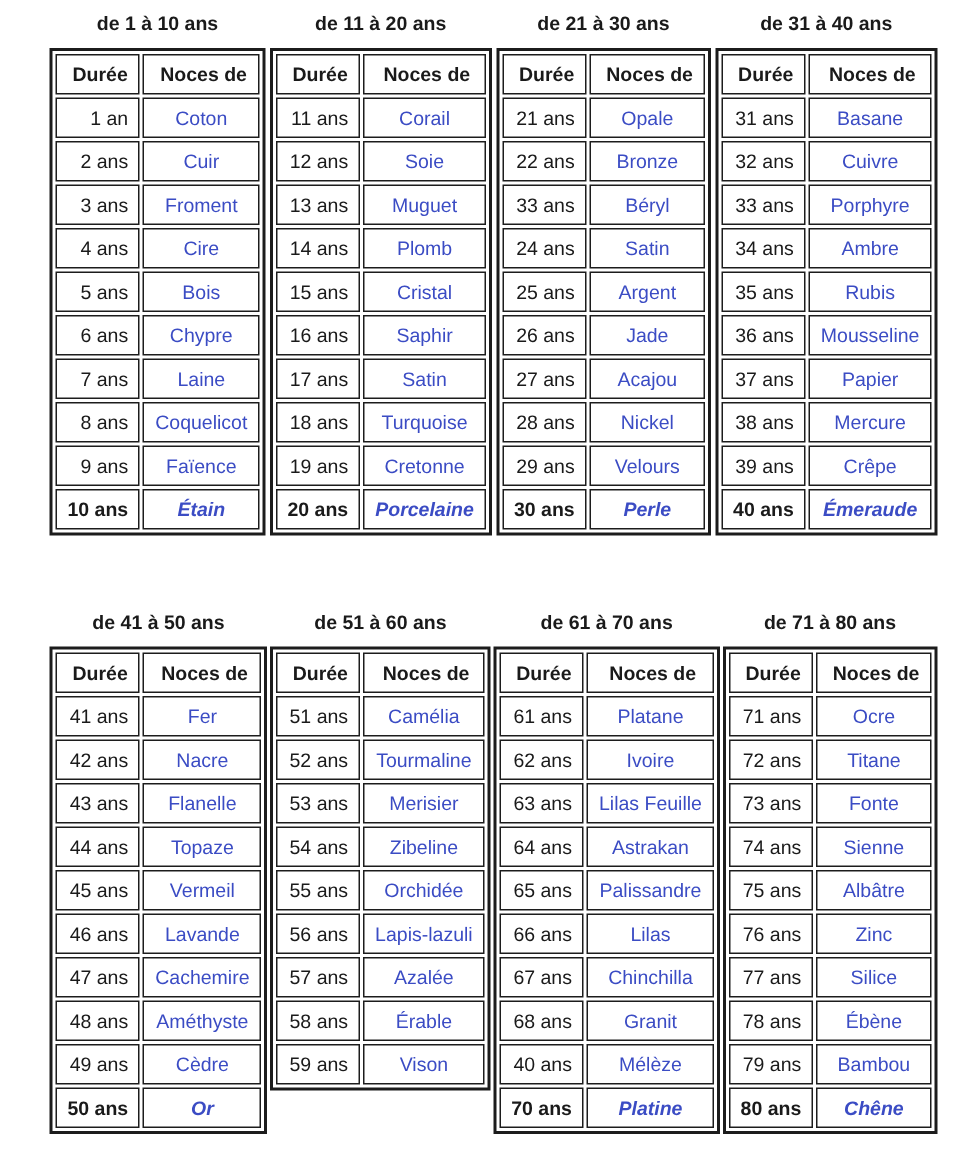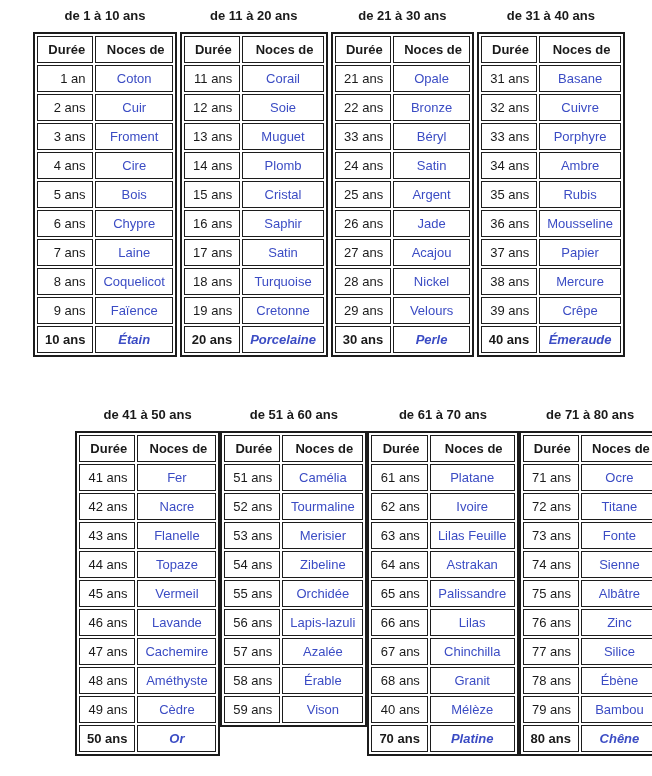--- a/index.html
+++ b/index.html
@@ -16,21 +16,21 @@
     height: 776px;
     padding: 8px 27px 0 33px;
     background: var(--bg);
     overflow: hidden;
   }
   .table-row {
     display: flex;
     justify-content: space-between;
     align-items: flex-start;
   }
-  .table-row + .table-row { margin-top: 50px; margin-left: 42px; }
+  .table-row + .table-row { margin-top: 50px; }
   .table-block {
     display: flex;
     flex-direction: column;
     align-items: center;
   }
   .table-title {
     font-size: 13px;
     font-weight: bold;
     color: var(--text);
     margin-bottom: 9px;

